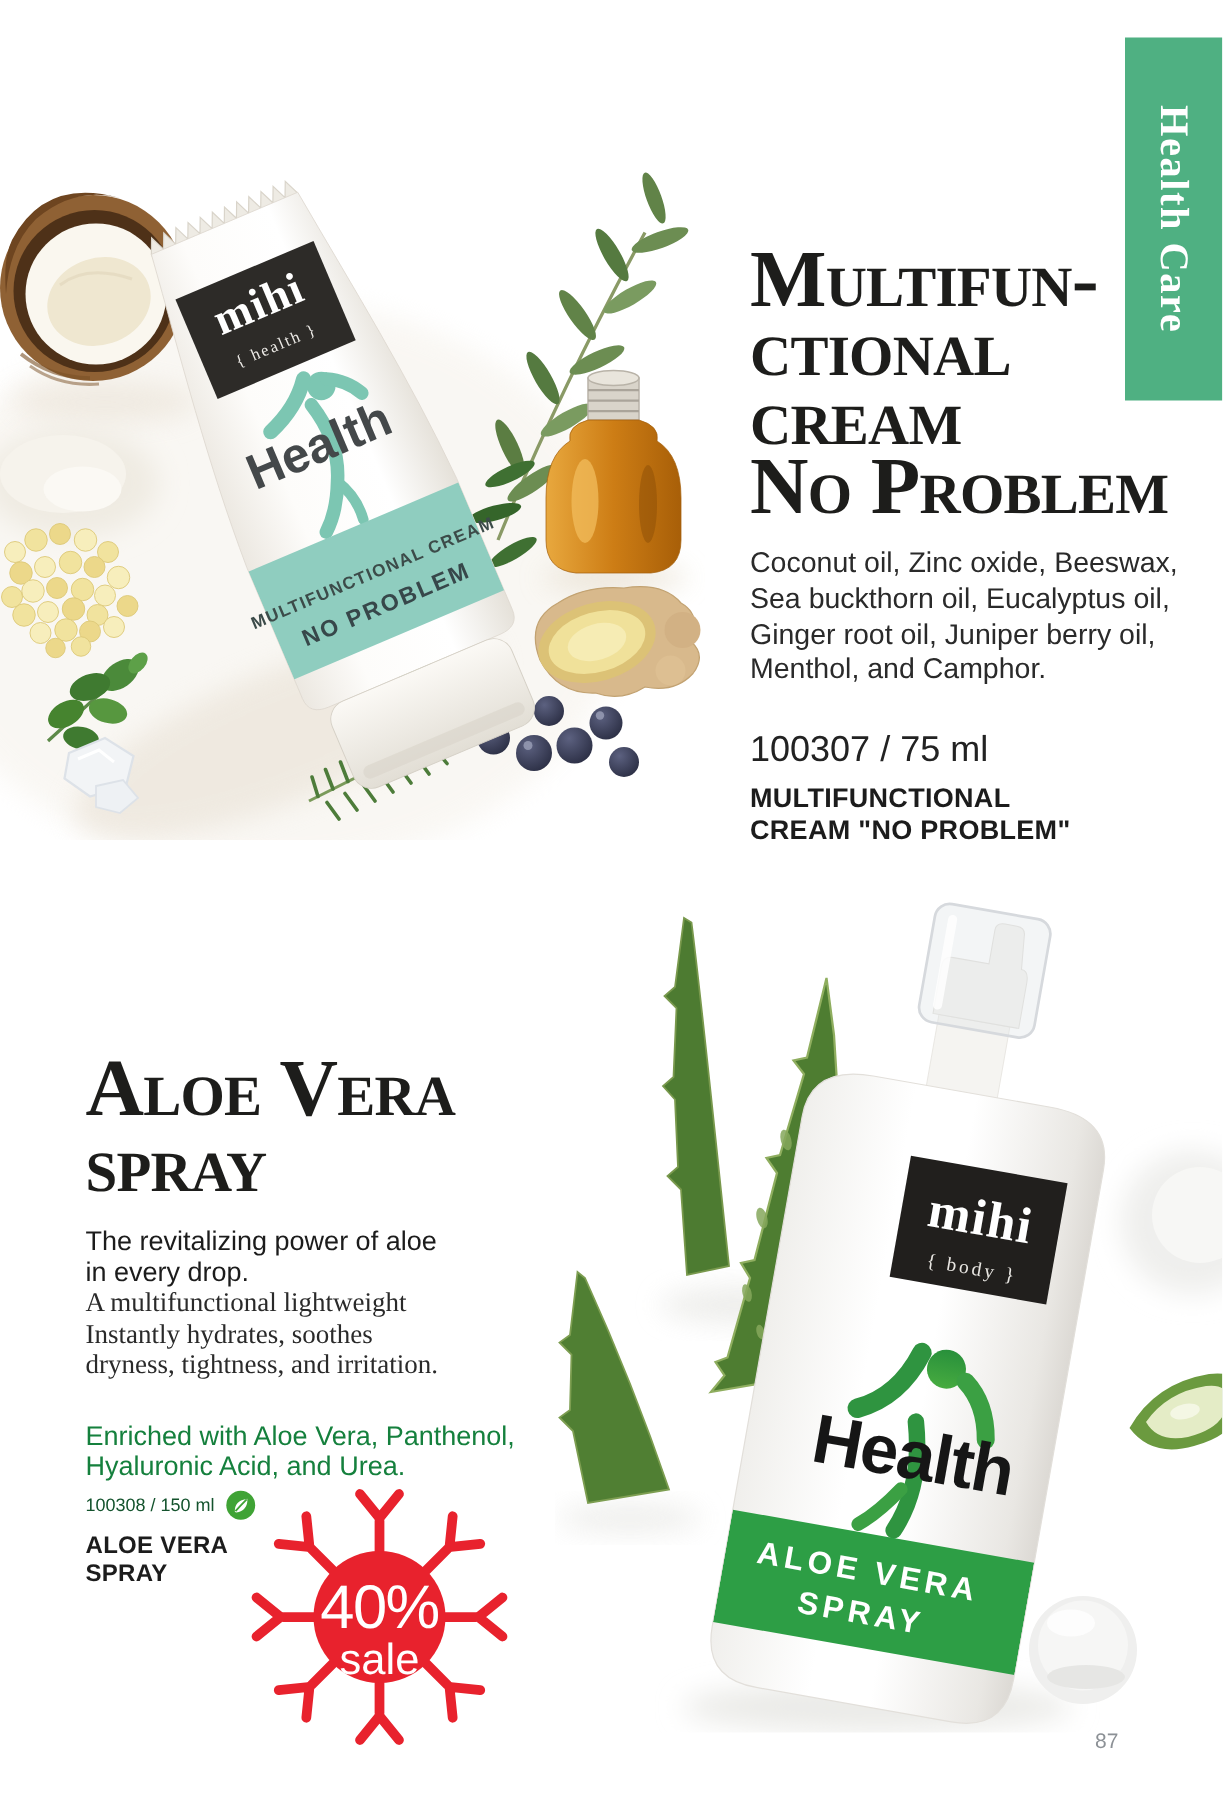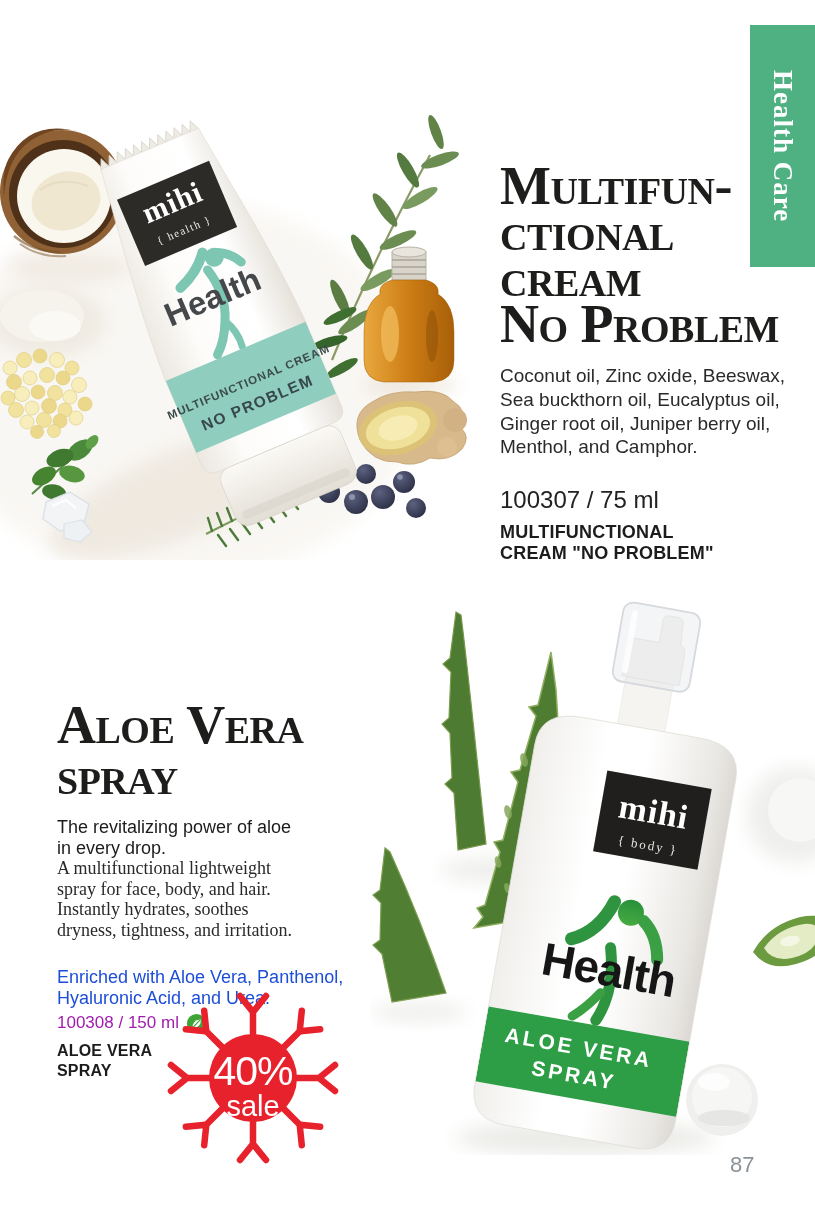--- a/index.html
+++ b/index.html
@@ -21,26 +21,26 @@
   .top-text .serif-title{font-size:54px;line-height:46px;}
   .top-text .desc{margin-top:17px;font-size:19px;line-height:23.8px;color:#2a2a2a;}
   .top-text .code{margin-top:27px;font-size:24px;color:#222;}
   .top-text .pname{margin-top:8px;font-size:18px;line-height:21px;font-weight:bold;
        letter-spacing:0.2px;color:#1c1c1c;}
 
   .bottom-text{position:absolute;left:57px;top:700px;width:340px;}
   .bottom-text .serif-title{font-size:54px;line-height:51px;}
   .bottom-text .intro{margin-top:15px;font-size:18px;line-height:20.5px;font-weight:normal;color:#1c1c1c;}
   .bottom-text .desc{font-size:18px;line-height:20.5px;color:#2a2a2a;font-family:Liberation Serif, serif;}
-  .bottom-text .extra{margin-top:27px;font-size:18px;line-height:20.5px;color:#1d4ed8;}
-  .code-row{margin-top:5px;display:flex;align-items:flex-start;gap:7px;font-size:17px;color:#a21caf;}
+  .bottom-text .extra{margin-top:27px;font-size:18px;line-height:20.5px;color:#15803d;}
+  .code-row{margin-top:5px;display:flex;align-items:center;gap:7px;font-size:12px;color:#14532d;}
   .bottom-text .pname{margin-top:7px;font-size:16px;line-height:19.5px;font-weight:bold;
        letter-spacing:0.2px;color:#1c1c1c;}
 
-  .page-number{position:absolute;left:730px;top:1152px;font-size:22px;color:#8c9196;}
+  .page-number{position:absolute;left:730px;top:1152px;font-size:14px;color:#8c9196;}
 
   .photo-svg{position:absolute;}
   svg text{font-family:"Liberation Sans",sans-serif;}
   svg .serif{font-family:"Liberation Serif",serif;}
 </style>
 </head>
 <body>
 
 <div class="page">
 
@@ -346,21 +346,20 @@
     <h2 class="serif-title" style="margin:0">
       <span class="t-line">Aloe Vera</span>
       <span class="t-line">spray</span>
     </h2>
     <div class="intro">
       <span class="t-line">The revitalizing power of aloe</span>
       <span class="t-line">in every drop.</span>
     </div>
     <div class="desc">
       <span class="t-line">A multifunctional lightweight</span>
-      <span class="t-line">spray for face, body, and hair.</span>
       <span class="t-line">Instantly hydrates, soothes</span>
       <span class="t-line">dryness, tightness, and irritation.</span>
     </div>
     <div class="extra">
       <span class="t-line">Enriched with Aloe Vera, Panthenol,</span>
       <span class="t-line">Hyaluronic Acid, and Urea.</span>
     </div>
     <div class="code-row">
       <span>100308 / 150 ml</span>
       <svg width="21" height="21" viewBox="0 0 24 24">

